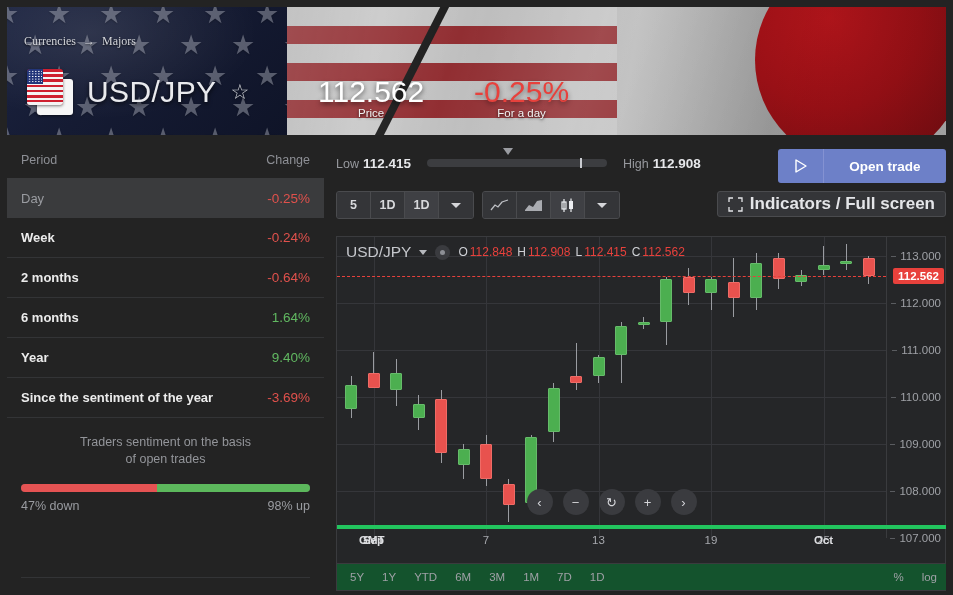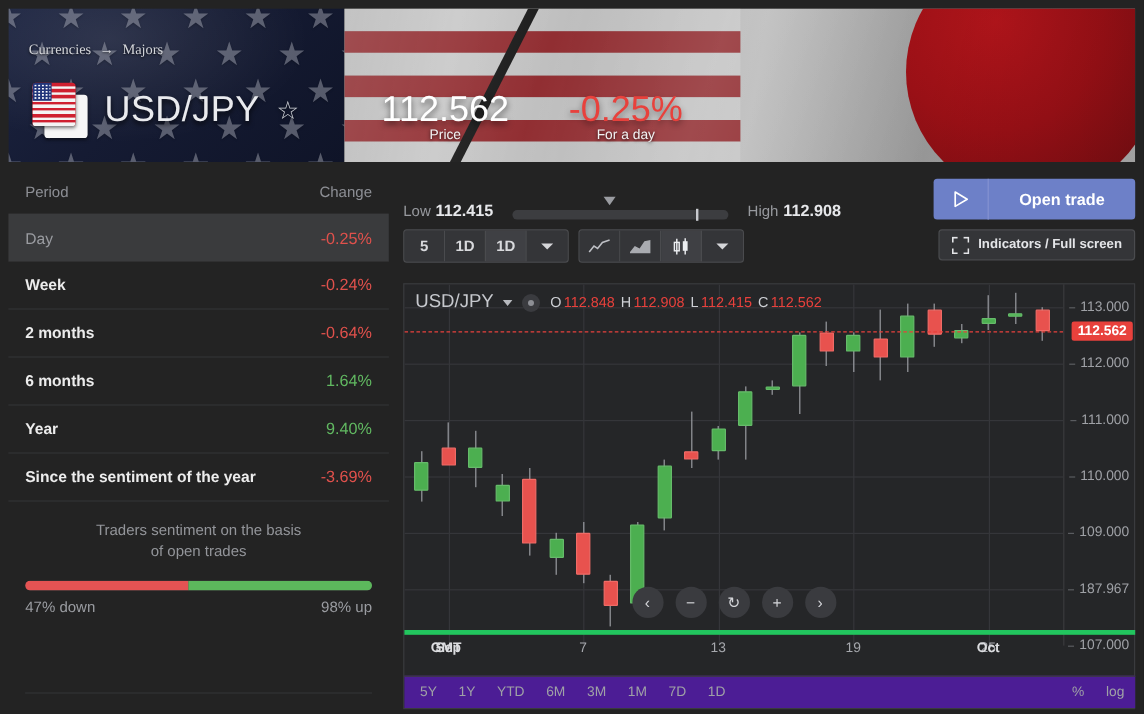--- a/index.html
+++ b/index.html
@@ -98,21 +98,21 @@
   .sent-bar { position:relative; height:8px; border-radius:4px; overflow:hidden; margin-top:16px; background:#444; }
   .sent-bar .down { position:absolute; left:0; top:0; height:8px; background:#e55353; }
   .sent-bar .up { position:absolute; right:0; top:0; height:8px; background:#5cb85c; }
   .sent-legend { display:flex; justify-content:space-between; margin-top:7px; }
   .sent-legend span { color:#9a9ca1; font-size:12.5px; }
   .left-sep { position:absolute; left:14px; right:14px; bottom:10px; height:1px; background:#333436; }
 
   
   .right { position:absolute; left:336px; top:143px; width:610px; height:448px; }
 
-  .rangerow { position:relative; height:40px; display:flex; align-items:flex-end; }
+  .rangerow { position:relative; height:40px; display:flex; align-items:center; }
   .lowlab, .highlab { font-size:12.5px; color:#97999e; }
   .lowlab b, .highlab b { color:#e6e7ea; font-size:13.5px; font-weight:bold; margin-left:4px; }
   .slider { position:relative; width:180px; height:8px; margin:0 16px; background:#3c3d40; border-radius:4px; }
   .slider .tick { position:absolute; top:-1px; width:2px; height:10px; background:#c9cbd0; left:85%; }
   .slider .caret {
     position:absolute; top:-11px; left:45%; width:0; height:0; margin-left:-5px;
     border-left:5.5px solid transparent; border-right:5.5px solid transparent; border-top:7px solid #9a9ca1;
   }
 
   .btn-open {
@@ -132,21 +132,21 @@
   }
   .grp .tb:last-child { border-right:none; }
   .grp .tb.act { background:#3f4044; }
   .caretdown { width:0;height:0;border-left:5px solid transparent;border-right:5px solid transparent;border-top:5px solid #d5d6d9; }
 
   .btn-ind {
     position:absolute; right:0; top:8px; height:26px; padding:0 10px;
     background:#343538; border:1px solid #4a4b4e; border-radius:3px;
     display:flex; align-items:center; gap:7px; cursor:pointer;
   }
-  .btn-ind .ilab { color:#e4e5e8; font-size:11px; font-weight:bold; }
+  .btn-ind .ilab { color:#e4e5e8; font-size:17px; font-weight:bold; }
 
   
   .chart { position:absolute; left:0; top:93px; width:610px; height:355px; background:#252628; border:1px solid #3a3b3e; }
   .plot { position:absolute; left:0; top:0; width:549px; height:301px; overflow:hidden; }
   .vgrid, .hgrid { position:absolute; background:#35363a; }
   .vgrid { width:1px; top:0; height:301px; }
   .hgrid { height:1px; left:0; width:549px; }
 
   .chead { position:absolute; left:9px; top:6px; display:flex; align-items:center; gap:8px; z-index:4; }
   .chead .csym { color:#c6c8cd; font-size:15.5px; }
@@ -174,21 +174,21 @@
   .taxis { position:absolute; left:0; top:288px; width:609px; height:25px; border-top:4px solid #22c55e; }
   .ttick { position:absolute; top:5px; color:#a6a8ad; font-size:11.5px; transform:translateX(-50%); white-space:nowrap; }
   .ttick.b { font-weight:bold; color:#dcdde0; }
 
   .navbtns { position:absolute; left:0; top:252px; width:549px; display:flex; justify-content:center; gap:10px; z-index:5; }
   .nb {
     width:26px;height:26px;border-radius:50%;background:#3a3b3f;
     display:flex;align-items:center;justify-content:center;color:#d4d5d9;font-size:13px;cursor:pointer;
   }
 
-  .botbar { position:absolute; left:0; top:326px; width:609px; height:27px; border-top:1px solid #3a3b3e; background:#4c1d95; display:flex; align-items:center; }
+  .botbar { position:absolute; left:0; top:326px; width:609px; height:27px; border-top:1px solid #3a3b3e; background:#14532d; display:flex; align-items:center; }
   .botbar .rb { color:#9fa1a6; font-size:11.5px; padding:0 9px; cursor:pointer; }
   .botbar .rb.first { padding-left:13px; }
   .botbar .spacer { flex:1; }
 </style>
 </head>
 <body>
 
 <div class="app">
 
   <div class="banner">
@@ -525,21 +525,21 @@
         <div class="nb">+</div>
         <div class="nb">›</div>
       </div>
 
       <div class="paxis" id="paxis">
           <div class="ptick" style="top: 18.8125px;">113.000</div>
           <div class="ptick" style="top: 65.8438px;">112.000</div>
           <div class="ptick" style="top: 112.875px;">111.000</div>
           <div class="ptick" style="top: 159.906px;">110.000</div>
           <div class="ptick" style="top: 206.938px;">109.000</div>
-          <div class="ptick" style="top: 253.969px;">187.967</div>
+          <div class="ptick" style="top: 253.969px;">108.000</div>
           <div class="ptick" style="top: 301px;">107.000</div>
           <div class="plast" style="top: 39.4122px;">112.562</div>
         </div>
       <div class="taxis" id="taxis">
         <div class="ttick b" style="left:22px;transform:none">GMT</div>
       <div class="ttick b" style="left: 36.5px;">Sep</div>
           <div class="ttick" style="left: 149px;">7</div>
           <div class="ttick" style="left: 261.5px;">13</div>
           <div class="ttick" style="left: 374px;">19</div>
           <div class="ttick" style="left: 486.5px;">25</div>

